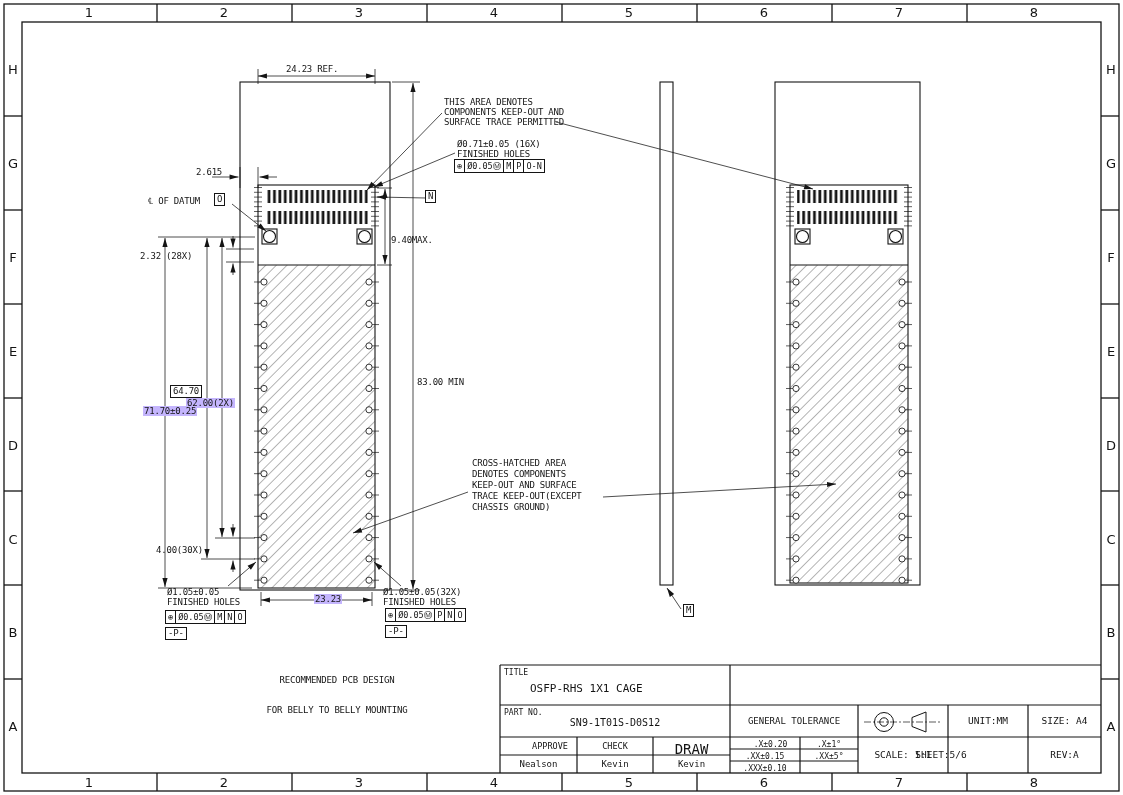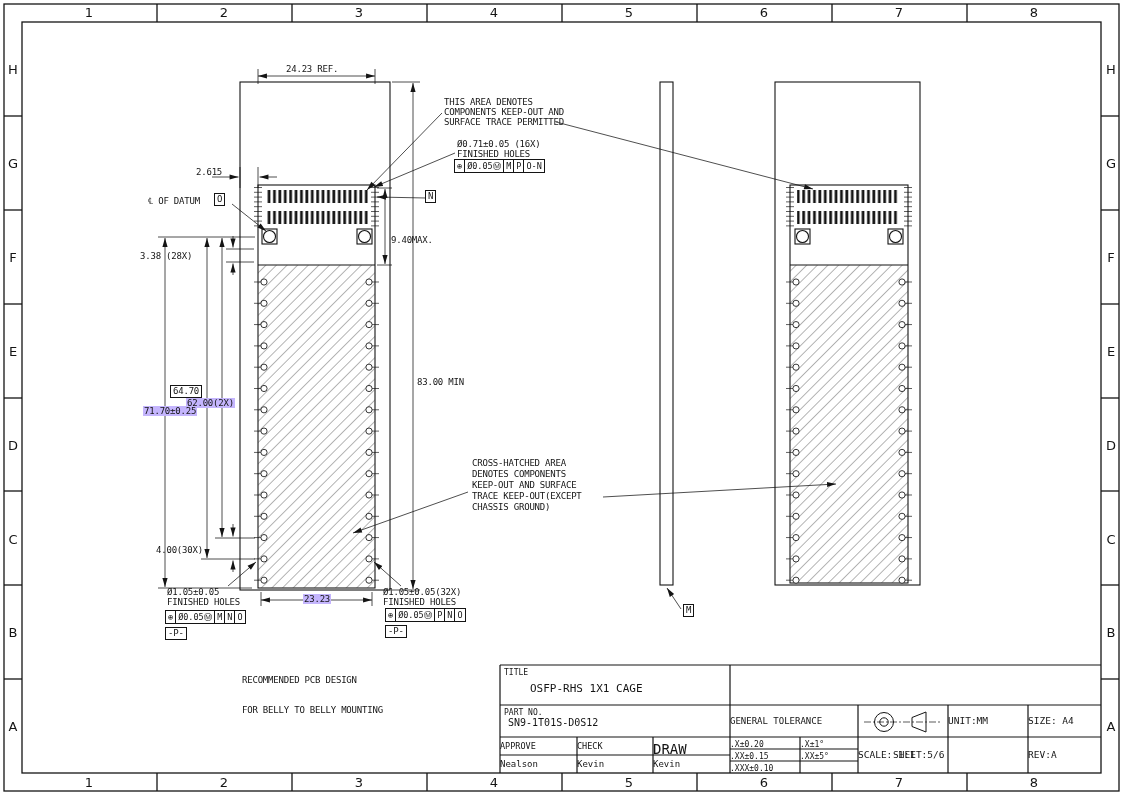--- a/index.html
+++ b/index.html
@@ -3,21 +3,21 @@
 <meta charset="utf-8">
 <style>
   * { margin:0; padding:0; box-sizing:border-box; }
   html,body { width:1123px; height:795px; background:#fff; }
   body { position:relative; font-family:"DejaVu Sans Mono",monospace; color:#141414; }
   .sheet { position:absolute; inset:0; overflow:hidden; background:#fff; }
   svg.linework { position:absolute; left:0; top:0; }
   .lbl { position:absolute; font-size:9px; line-height:10px; white-space:pre; letter-spacing:-0.2px; }
   .bg { background:#c4b5fd; padding:0 1px; }
   .boxed { border:1px solid #141414; background:#fff; padding:0 2px; line-height:11px; }
-  .ctr { text-align:left; }
+  .ctr { text-align:center; }
   .zone { position:absolute; font-family:"DejaVu Sans",sans-serif; font-size:13px; text-align:center; width:24px; }
   .zoneR { width:14px; }
   .fcf { position:absolute; display:flex; }
   .fcf span { border:1px solid #141414; background:#fff; font-size:8.5px; line-height:10px; padding:1px 2px; margin-left:-1px; white-space:pre; }
   .fcf span:first-child { margin-left:0; }
   .tb { position:absolute; }
   .tb-sm { font-size:8px; }
   .tb-md { font-size:9.5px; }
   .company { font-family:"DejaVu Sans",sans-serif; font-size:19px; letter-spacing:1px; }
 </style>
@@ -254,28 +254,28 @@
       <span>Ø0.05Ⓜ</span>
       <span>M</span>
       <span>P</span>
       <span>O-N</span>
 </div>
 <div class="lbl boxed" style="left:425px;top:190px">N</div>
 
 <div class="lbl" style="left:196px;top:167px">2.615</div>
 <div class="lbl" style="left:148px;top:196px">℄ OF DATUM</div>
 <div class="lbl boxed" style="left:214px;top:193px">O</div>
-<div class="lbl" style="left:140px;top:251px">3.38 (28X)</div>
+<div class="lbl" style="left:140px;top:251px">2.32 (28X)</div>
 <div class="lbl" style="left:391px;top:235px">9.40MAX.</div>
 <div class="lbl" style="left:417px;top:377px">83.00 MIN</div>
 <div class="lbl boxed" style="left:170px;top:385px">64.70</div>
 <div class="lbl bg" style="left:186px;top:398px">62.00(2X)</div>
 <div class="lbl bg" style="left:143px;top:406px">71.70±0.25</div>
 <div class="lbl" style="left:156px;top:545px">4.00(30X)</div>
-<div class="lbl bg" style="left:303px;top:594px">23.23</div>
+<div class="lbl bg" style="left:314px;top:594px">23.23</div>
 
 <div class="lbl" style="left:167px;top:587px">Ø1.05±0.05</div>
 <div class="lbl" style="left:167px;top:597px">FINISHED HOLES</div>
 <div class="fcf" style="left:165px;top:610px">
   <span>⊕</span>
       <span>Ø0.05Ⓜ</span>
       <span>M</span>
       <span>N</span>
       <span>O</span>
 </div>

